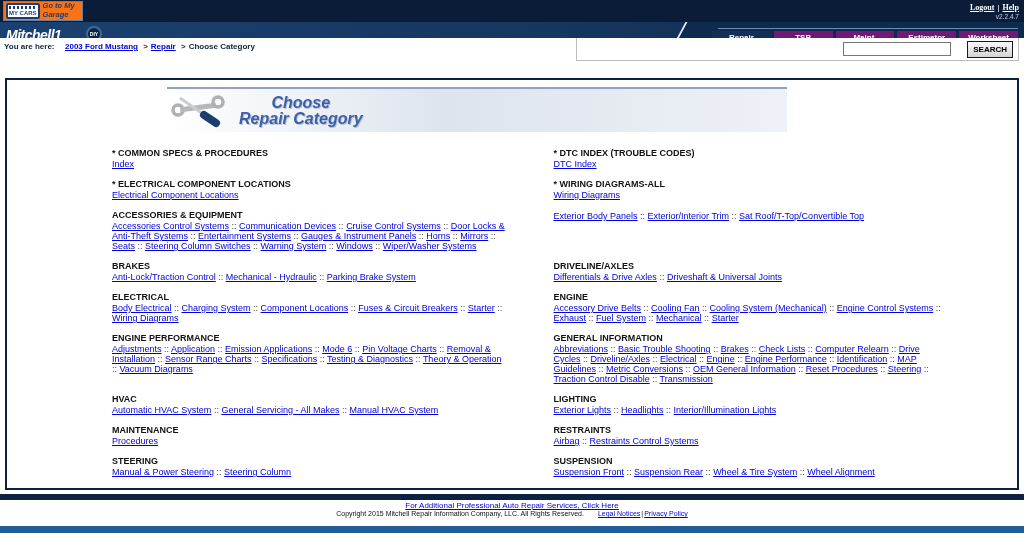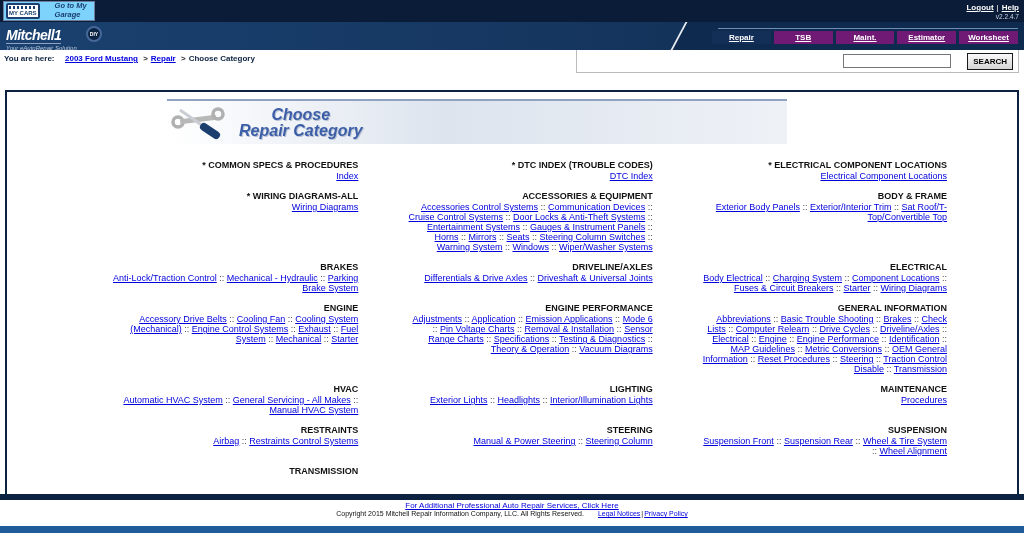--- a/index.html
+++ b/index.html
@@ -6,38 +6,38 @@
   html, body { margin:0; padding:0; }
   body {
     width:1024px; height:533px; position:relative; overflow:hidden;
     background:#fff; font-family:"Liberation Sans", sans-serif;
   }
   a { cursor:pointer; }
 
   
   .topbar { height:22px; background:#0a1c38; position:relative; }
   .mycars-btn {
-    position:absolute; left:3px; top:1px; height:20px; background:#7dd3fc;
-    border:1px solid #6e7d99; display:flex; align-items:center; gap:15px;
+    position:absolute; left:3px; top:1px; height:20px; background:#f97316;
+    border:1px solid #6e7d99; display:flex; align-items:center; gap:3px;
     padding:1px 5px 1px 2px;
   }
   .plate {
     border:2px solid #1b3e6f; border-radius:2px; background:#fff;
     font-size:6px; font-weight:bold; color:#1b3e6f; line-height:1; padding:0 1px 1px 1px;
   }
   .plate-top { height:3px; background:repeating-linear-gradient(90deg,#1b3e6f 0 2px,#fff 2px 4px); margin:1px 0 1px 0; }
   .garage-label { font-size:7.5px; font-weight:bold; font-style:italic; color:#1b3e6f; line-height:1.15; width:34px; }
   .topbar-right { position:absolute; right:5px; top:3px; text-align:right; }
   .top-links { font-size:8px; font-weight:bold; color:#fff; }
-  .top-links a { color:#fff; text-decoration:underline; }
+  .top-links a { color:#fff; text-decoration:underline;font-family:Liberation Serif, serif; }
   .top-links .bar { margin:0 3px; font-weight:normal; }
   .version { font-size:6.5px; color:#cdd6e6; margin-top:1px; }
 
   
-  .logobar { height:28px; background:linear-gradient(90deg,#1a4170,#15365f 55%,#0e2a4e); position:relative; }
+  .logobar { height:16px; background:linear-gradient(90deg,#1a4170,#15365f 55%,#0e2a4e); position:relative; }
   .logo { position:absolute; left:6px; top:4px; }
   .logo-text { color:#fff; font-size:14px; font-weight:bold; font-style:italic; line-height:1; letter-spacing:-0.5px; border-bottom:1px solid #8fa3c0; padding-bottom:1px; display:inline-block; }
   .logo-tagline { color:#b9c6da; font-size:6px; font-style:italic; margin-top:1px; }
   .logo-badge {
     position:absolute; left:80px; top:0px; width:16px; height:16px; border-radius:50%;
     background:#0c2444; border:2px solid #46689a; color:#fff; font-size:5px; font-weight:bold;
     display:flex; align-items:center; justify-content:center;
   }
   .tabstrip { position:absolute; right:0; top:0; height:28px; width:334px; background:#0e2a4e; }
   .tabstrip::before {
@@ -71,21 +71,21 @@
   
   .main { margin:0 5px; height:412px; border:2px solid #0d2240; background:#fff; overflow:hidden; }
   .banner {
     margin:7px 230px 0 160px; height:45px; position:relative;
     background:linear-gradient(90deg,#ffffff,#dde4ee 45%,#eef1f6);
     border-top:2px solid #8fa3c0; display:flex; align-items:center;
   }
   .banner svg { margin-left:4px; margin-top:-4px; }
   .banner-title { margin-left:14px; font-style:italic; font-weight:bold; color:#3d5fa8; font-size:16px; line-height:16px; text-shadow:1px 1px 0 #b8c2d4;text-align:center; }
 
-  .grid { margin:16px 70px 0 105px; display:grid; grid-template-columns:1fr 1fr 1fr; column-gap:48px;text-align:right; }
+  .grid { margin:16px 70px 0 105px; display:grid; grid-template-columns:1fr 1fr; column-gap:48px; }
   .cat-cell { margin-bottom:10px; }
   .cat-heading { font-size:9px; font-weight:bold; color:#111; }
   .cat-links { font-size:9px; line-height:10px; margin-top:1px; }
   .cat-link { color:#0000dd; text-decoration:underline; }
   .cat-links .sep { color:#444; }
 
   
   .footer { position:absolute; left:0; right:0; bottom:0; }
   .footer-bar-top { height:6px; background:#0d2240; }
   .footer-content { background:#fff; text-align:center; height:26px; overflow:hidden; }
@@ -175,21 +175,20 @@
       </div>
       <div class="cat-cell">
         <div class="cat-heading">* WIRING DIAGRAMS-ALL</div>
         <div class="cat-links"><a class="cat-link">Wiring Diagrams</a></div>
       </div>
       <div class="cat-cell">
         <div class="cat-heading">ACCESSORIES &amp; EQUIPMENT</div>
         <div class="cat-links"><a class="cat-link">Accessories Control Systems</a><span class="sep"> :: </span><a class="cat-link">Communication Devices</a><span class="sep"> :: </span><a class="cat-link">Cruise Control Systems</a><span class="sep"> :: </span><a class="cat-link">Door Locks &amp; Anti-Theft Systems</a><span class="sep"> :: </span><a class="cat-link">Entertainment Systems</a><span class="sep"> :: </span><a class="cat-link">Gauges &amp; Instrument Panels</a><span class="sep"> :: </span><a class="cat-link">Horns</a><span class="sep"> :: </span><a class="cat-link">Mirrors</a><span class="sep"> :: </span><a class="cat-link">Seats</a><span class="sep"> :: </span><a class="cat-link">Steering Column Switches</a><span class="sep"> :: </span><a class="cat-link">Warning System</a><span class="sep"> :: </span><a class="cat-link">Windows</a><span class="sep"> :: </span><a class="cat-link">Wiper/Washer Systems</a></div>
       </div>
       <div class="cat-cell">
-        <div class="cat-heading">BODY &amp; FRAME</div>
         <div class="cat-links"><a class="cat-link">Exterior Body Panels</a><span class="sep"> :: </span><a class="cat-link">Exterior/Interior Trim</a><span class="sep"> :: </span><a class="cat-link">Sat Roof/T-Top/Convertible Top</a></div>
       </div>
       <div class="cat-cell">
         <div class="cat-heading">BRAKES</div>
         <div class="cat-links"><a class="cat-link">Anti-Lock/Traction Control</a><span class="sep"> :: </span><a class="cat-link">Mechanical - Hydraulic</a><span class="sep"> :: </span><a class="cat-link">Parking Brake System</a></div>
       </div>
       <div class="cat-cell">
         <div class="cat-heading">DRIVELINE/AXLES</div>
         <div class="cat-links"><a class="cat-link">Differentials &amp; Drive Axles</a><span class="sep"> :: </span><a class="cat-link">Driveshaft &amp; Universal Joints</a></div>
       </div>

